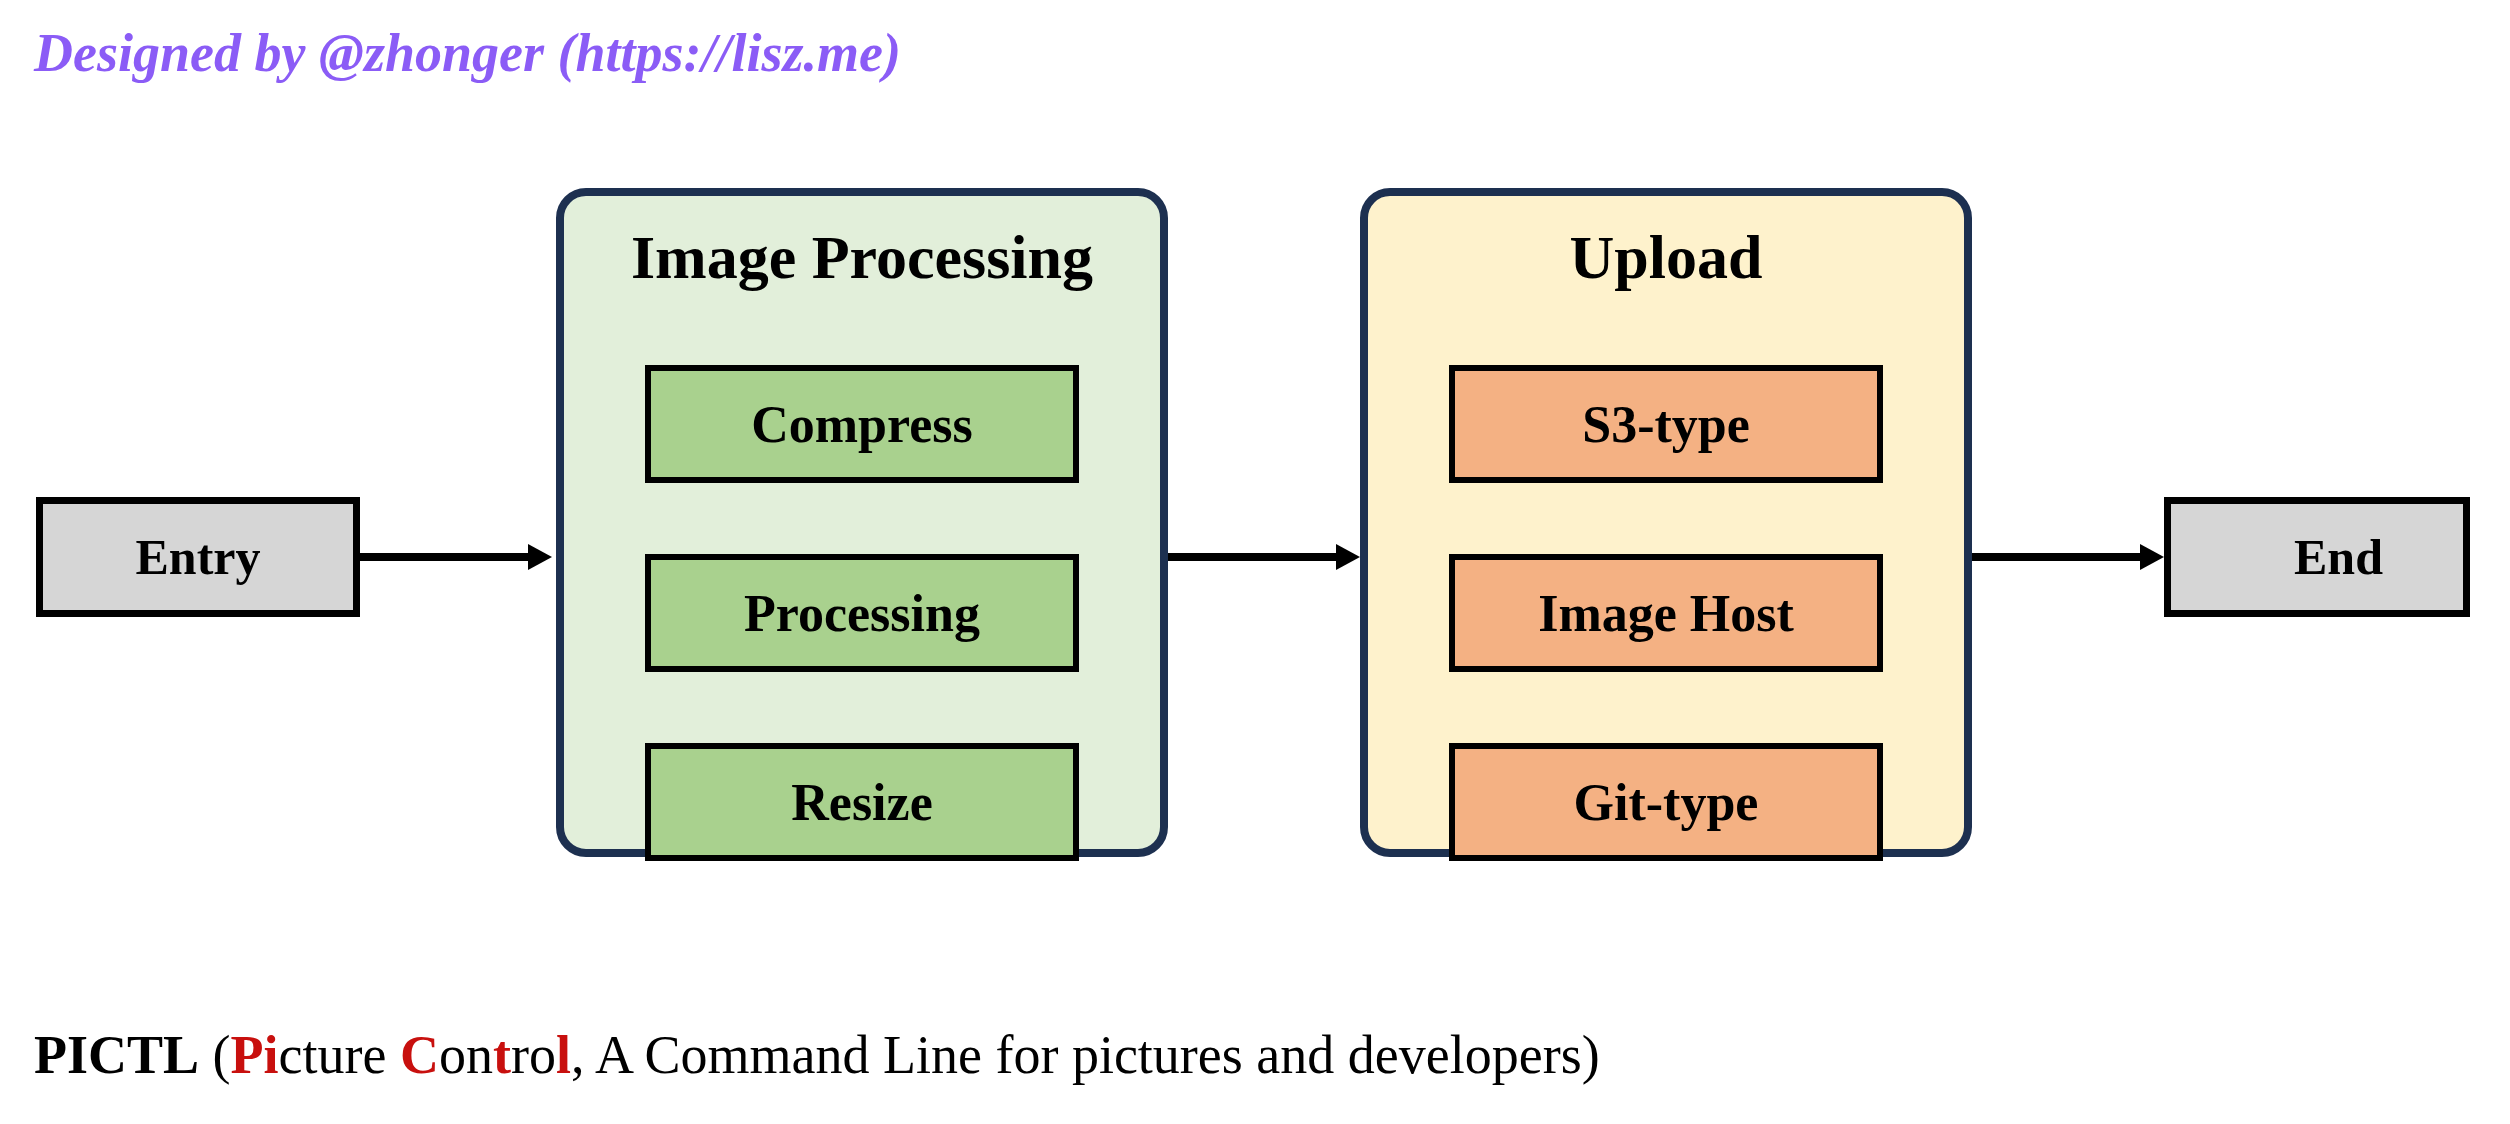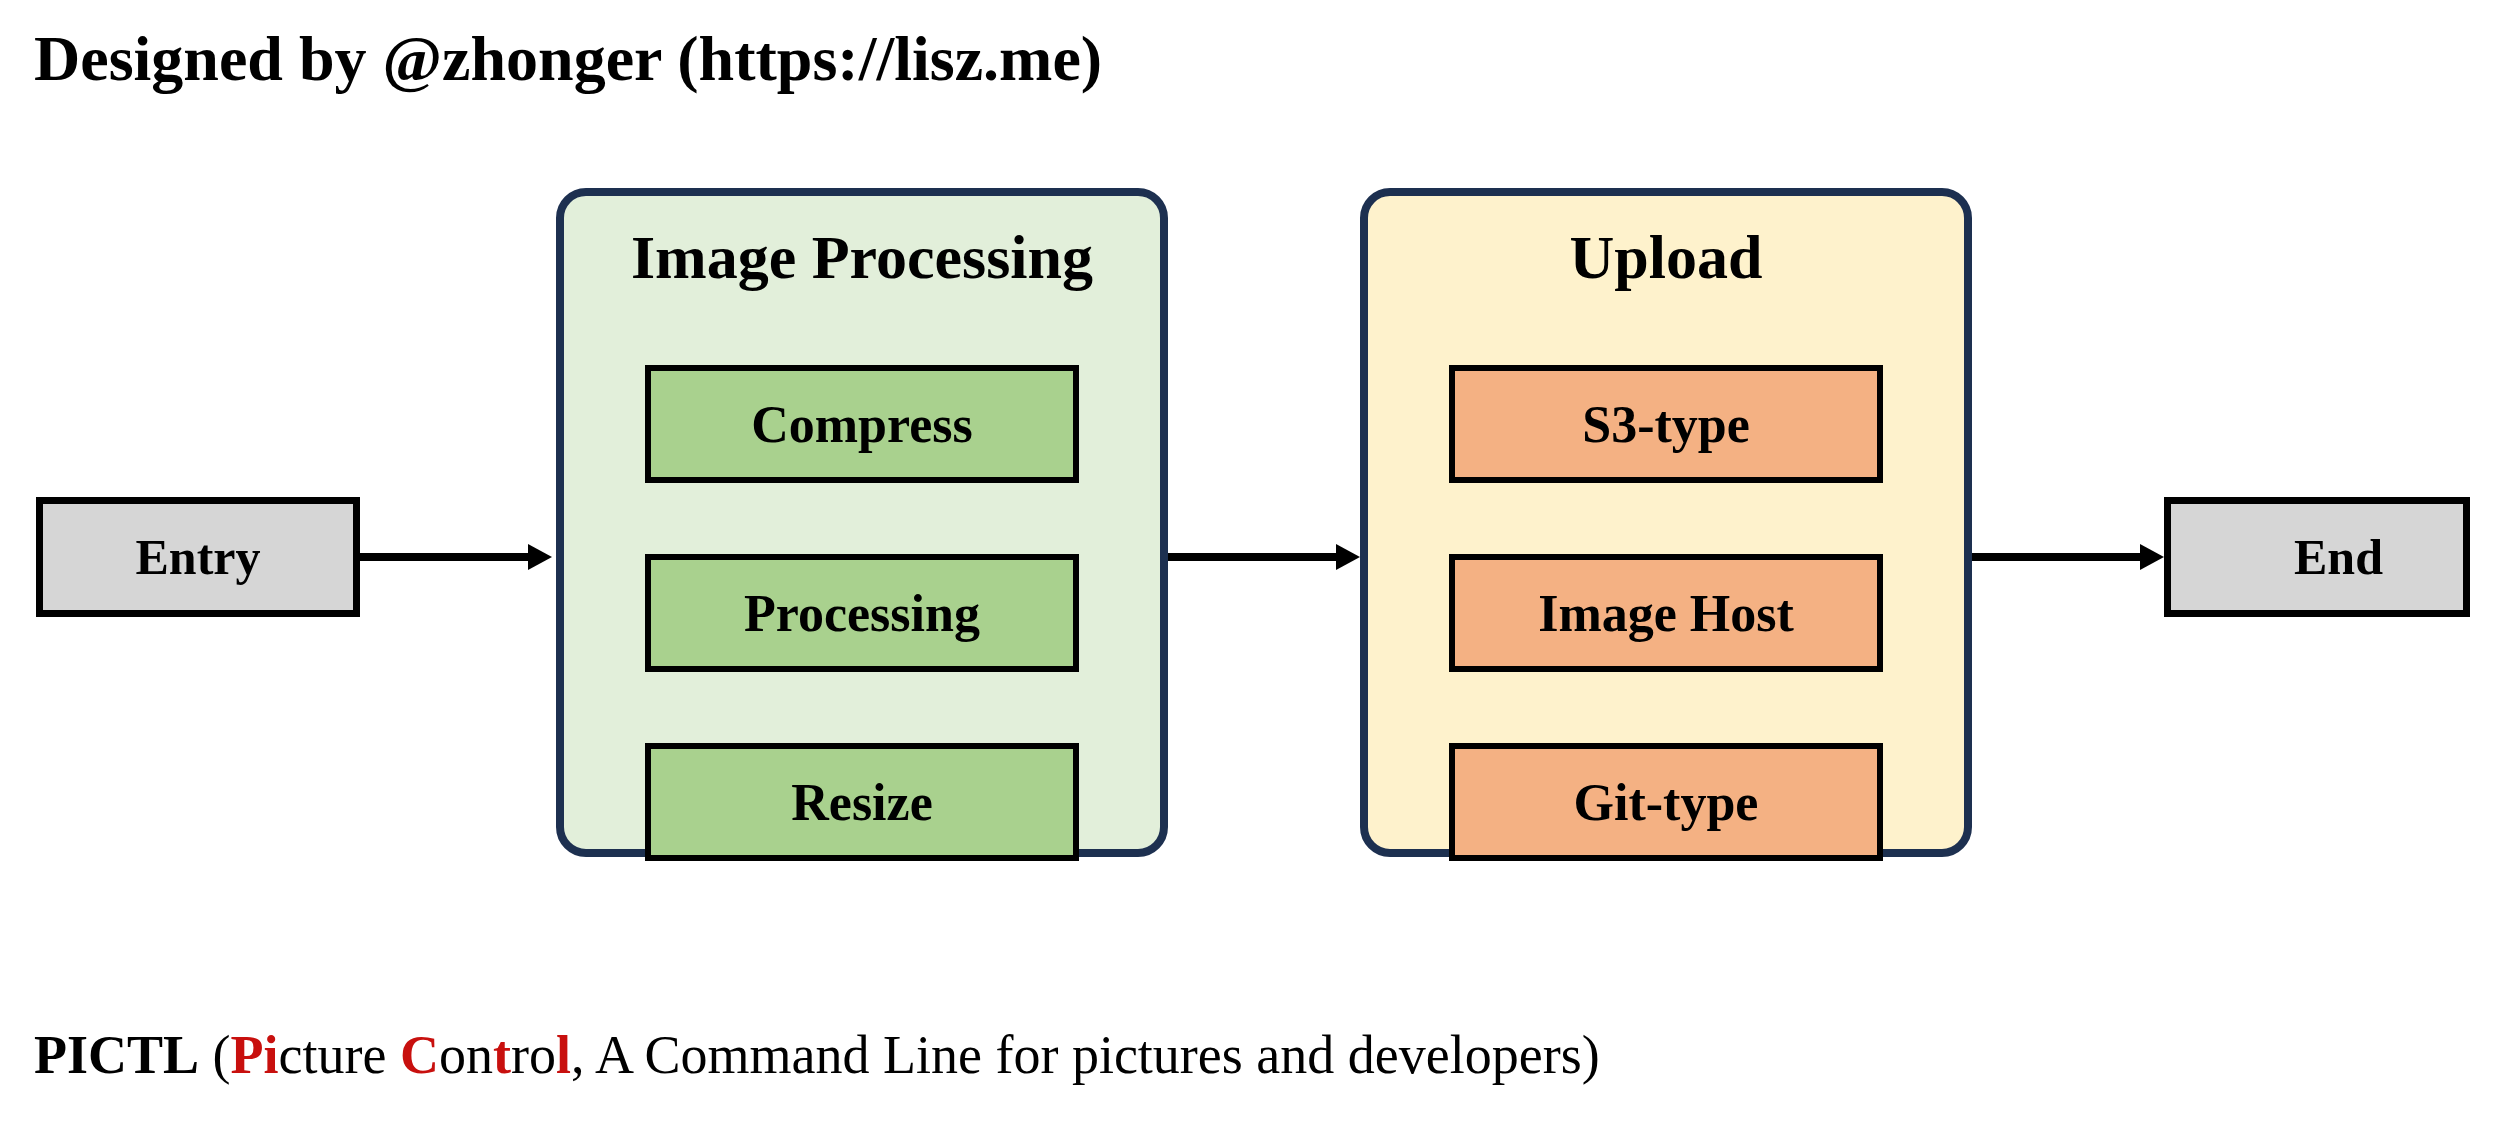--- a/index.html
+++ b/index.html
@@ -8,24 +8,25 @@
     width:2510px;
     height:1124px;
     background:#ffffff;
     font-family:"Liberation Serif","DejaVu Serif",serif;
     color:#000000;
     overflow:hidden;
   }
   .credit{
     position:absolute;
     left:34px; top:22px;
-    font-size:64px;
+    font-size:54px;
     font-weight:bold;
-    color:#000000;
+    color:#8b5cf6;
     white-space:nowrap;
+    font-style:italic;
   }
   .terminal{
     position:absolute;
     width:324px; height:120px;
     background:#d6d6d6;
     border:7px solid #000000;
     box-sizing:border-box;
     display:flex; align-items:center; justify-content:center;
     font-size:50px; font-weight:bold;
   }

